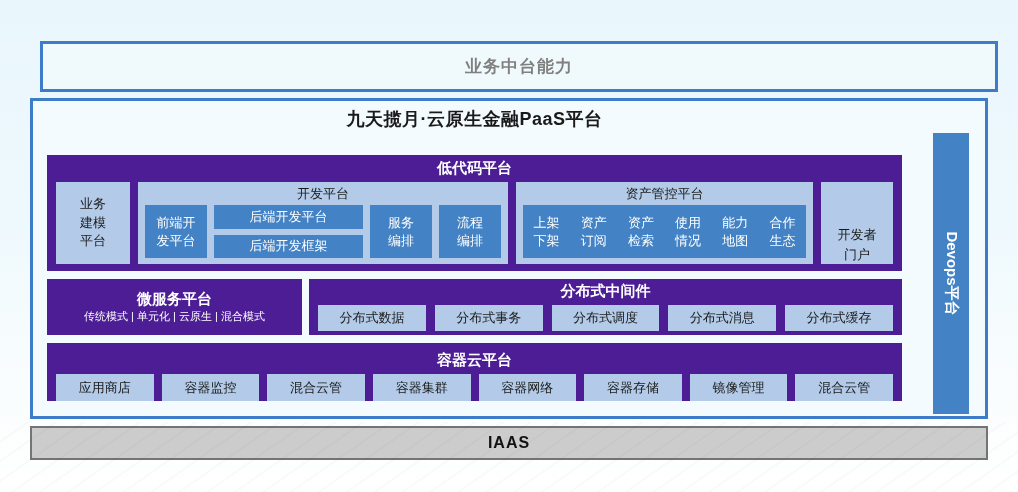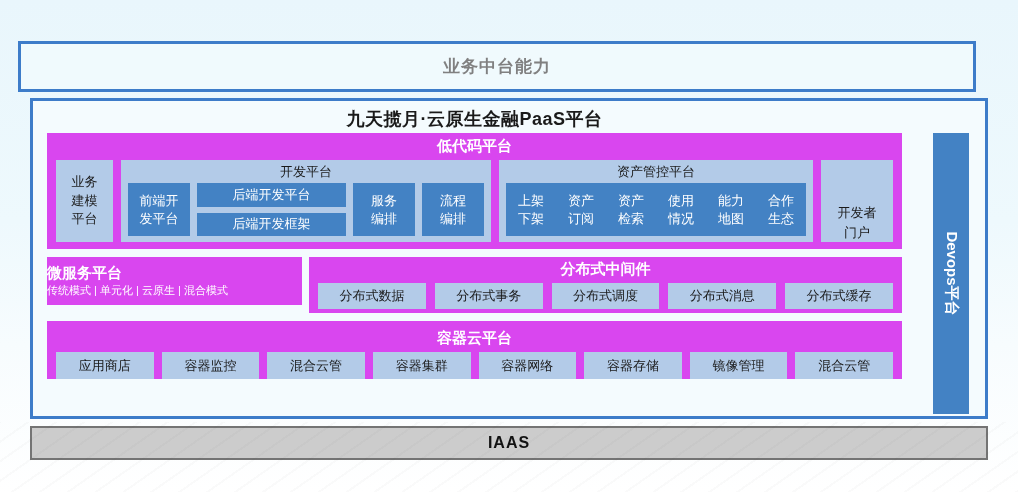--- a/index.html
+++ b/index.html
@@ -26,21 +26,21 @@
   }
 
   
   .band-outline {
     position: absolute;
     border: 3px solid #3d7cc9;
     background: #f0fafd;
     display: flex; align-items: center; justify-content: center;
   }
   #band-business {
-    left: 18px; top: 41px; width: 958px; height: 51px;
+    left: 40px; top: 41px; width: 958px; height: 51px;
   }
   #band-business .band-title {
     font-size: 17px; font-weight: bold; color: #808080; letter-spacing: 1px;
   }
 
   
   #paas-container {
     position: absolute;
     left: 30px; top: 98px; width: 958px; height: 321px;
     border: 3px solid #3d7cc9;
@@ -60,21 +60,22 @@
   }
   #devops-bar .devops-label {
     color: #ffffff; font-size: 15px; font-weight: bold;
     white-space: nowrap;
     transform: rotate(90deg);
   }
 
   
   .section {
     position: absolute;
-    background: #d946ef;
+    background: #4c1d95;
+    margin-top: 22px;
   }
   .section-title {
     width: 100%; text-align: center; color: #ffffff;
     font-weight: bold; font-size: 15px;
   }
 
   
   #sec-lowcode { left: 14px; top: 32px; width: 855px; height: 116px; }
   #sec-lowcode .section-title { padding-top: 4px; font-size: 15px; }
 
@@ -89,21 +90,21 @@
     background: #b3cbe8;
     display: flex; flex-direction: column;
   }
   .panel-light > .panel-title {
     text-align: center; color: #1a1a1a; font-size: 13px;
     padding: 3px 0 2px 0;
   }
 
   
   #cell-biz-model {
-    width: 57px;
+    width: 74px;
     display: flex; align-items: center; justify-content: center;
     text-align: center; color: #1a1a1a; font-size: 13px; line-height: 1.45;
   }
 
   
   #group-dev { flex: 0 0 370px; }
   #group-dev .dev-row {
     display: flex; gap: 7px; padding: 0 7px 6px 7px; flex: 1;
   }
   .tile-blue {
@@ -126,22 +127,22 @@
 
   
   #cell-dev-portal {
     width: 72px;
     display: flex; align-items: center; justify-content: flex-end;
     text-align: center; color: #1a1a1a; font-size: 13px; line-height: 1.5;
   }
 
   
   #sec-micro {
-    left: 14px; top: 156px; width: 255px; height: 48px;
-    display: flex; flex-direction: column; 
+    left: 14px; top: 156px; width: 255px; height: 56px;
+    display: flex; flex-direction: column; align-items: center;
     justify-content: center;
   }
   #sec-micro .ms-title {
     color: #ffffff; font-weight: bold; font-size: 15px; line-height: 1.25;
   }
   #sec-micro .ms-modes {
     color: #ffffff; font-size: 11px; line-height: 1.35; white-space: nowrap;
   }
 
   

